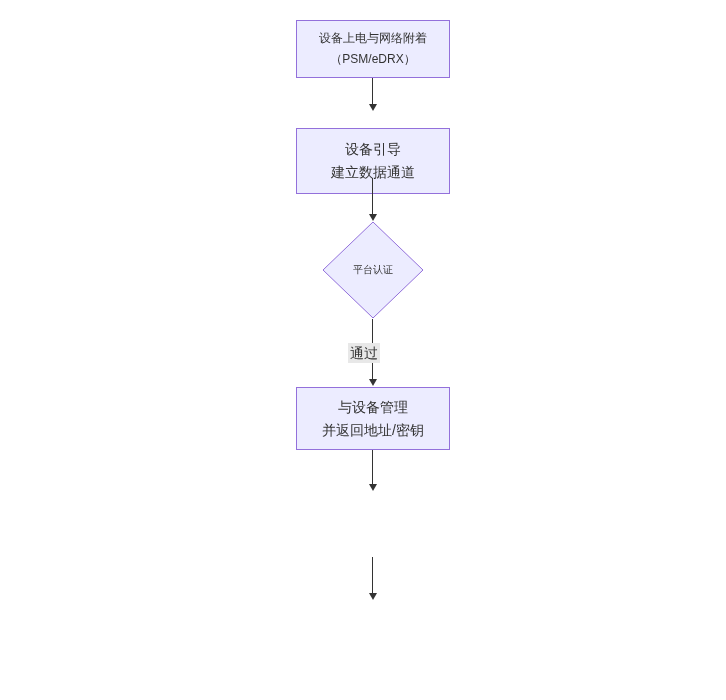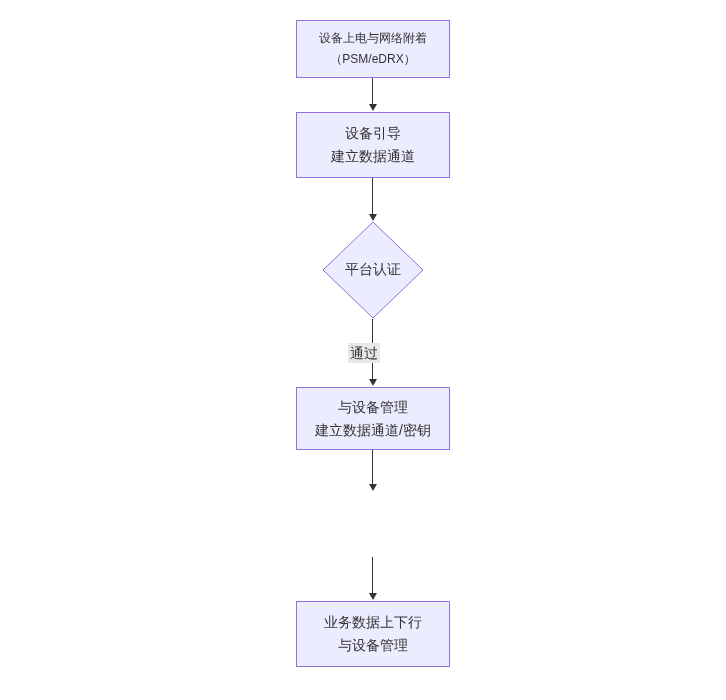--- a/index.html
+++ b/index.html
@@ -41,21 +41,21 @@
   .diamond { position: absolute; }
   .diamond svg { display: block; }
   .diamond polygon {
     fill: var(--node-fill, #ECECFF);
     stroke: var(--node-border, #9370DB);
     stroke-width: 1;
   }
   .diamond .dlabel {
     position: absolute; left: 0; top: 0; right: 0; bottom: 0;
     display: flex; align-items: center; justify-content: center;
-    font-size: 14px; color: var(--text-color, #333333);
+    font-size: 10px; color: var(--text-color, #333333);
   }
 
   .edge-label {
     position: absolute;
     background: var(--edge-label-bg, #e8e8e8);
     color: var(--text-color, #333333);
     font-size: 14px; line-height: 20px;
     padding: 0 2px;
     z-index: 2;
   }
@@ -68,21 +68,21 @@
   <div class="node small" style="left:296px; top:20px; width:154px; height:58px;">
     <div class="line">设备上电与网络附着</div>
     <div class="line">（PSM/eDRX）</div>
   </div>
 
   <div class="arrow" style="left:368px; top:78px; height:33px;">
     <div class="shaft"></div>
     <div class="head"></div>
   </div>
 
-  <div class="node normal" style="left:296px; top:112px; width:154px; height:66px;">
+  <div class="node normal" style="left:296px; top:128px; width:154px; height:66px;">
     <div class="line">设备引导</div>
     <div class="line">建立数据通道</div>
   </div>
 
   <div class="arrow" style="left:368px; top:178px; height:43px;">
     <div class="shaft"></div>
     <div class="head"></div>
   </div>
 
   <div class="diamond" style="left:322px; top:221px; width:102px; height:98px;">
@@ -93,32 +93,28 @@
   </div>
 
   <div class="arrow" style="left:368px; top:319px; height:67px;">
     <div class="shaft"></div>
     <div class="head"></div>
   </div>
   <div class="edge-label" style="left:348px; top:343px;">通过</div>
 
   <div class="node normal" style="left:296px; top:387px; width:154px; height:63px;">
     <div class="line">与设备管理</div>
-    <div class="line">建立数据通道/密钥</div>
+    <div class="line">并返回地址/密钥</div>
   </div>
 
   <div class="arrow" style="left:368px; top:450px; height:41px;">
     <div class="shaft"></div>
     <div class="head"></div>
   </div>
 
 
   <div class="arrow" style="left:368px; top:557px; height:43px;">
     <div class="shaft"></div>
     <div class="head"></div>
   </div>
 
-  <div class="node normal" style="left:296px; top:601px; width:154px; height:66px;">
-    <div class="line">业务数据上下行</div>
-    <div class="line">与设备管理</div>
-  </div>
 
 </div>
 
 </body></html>

